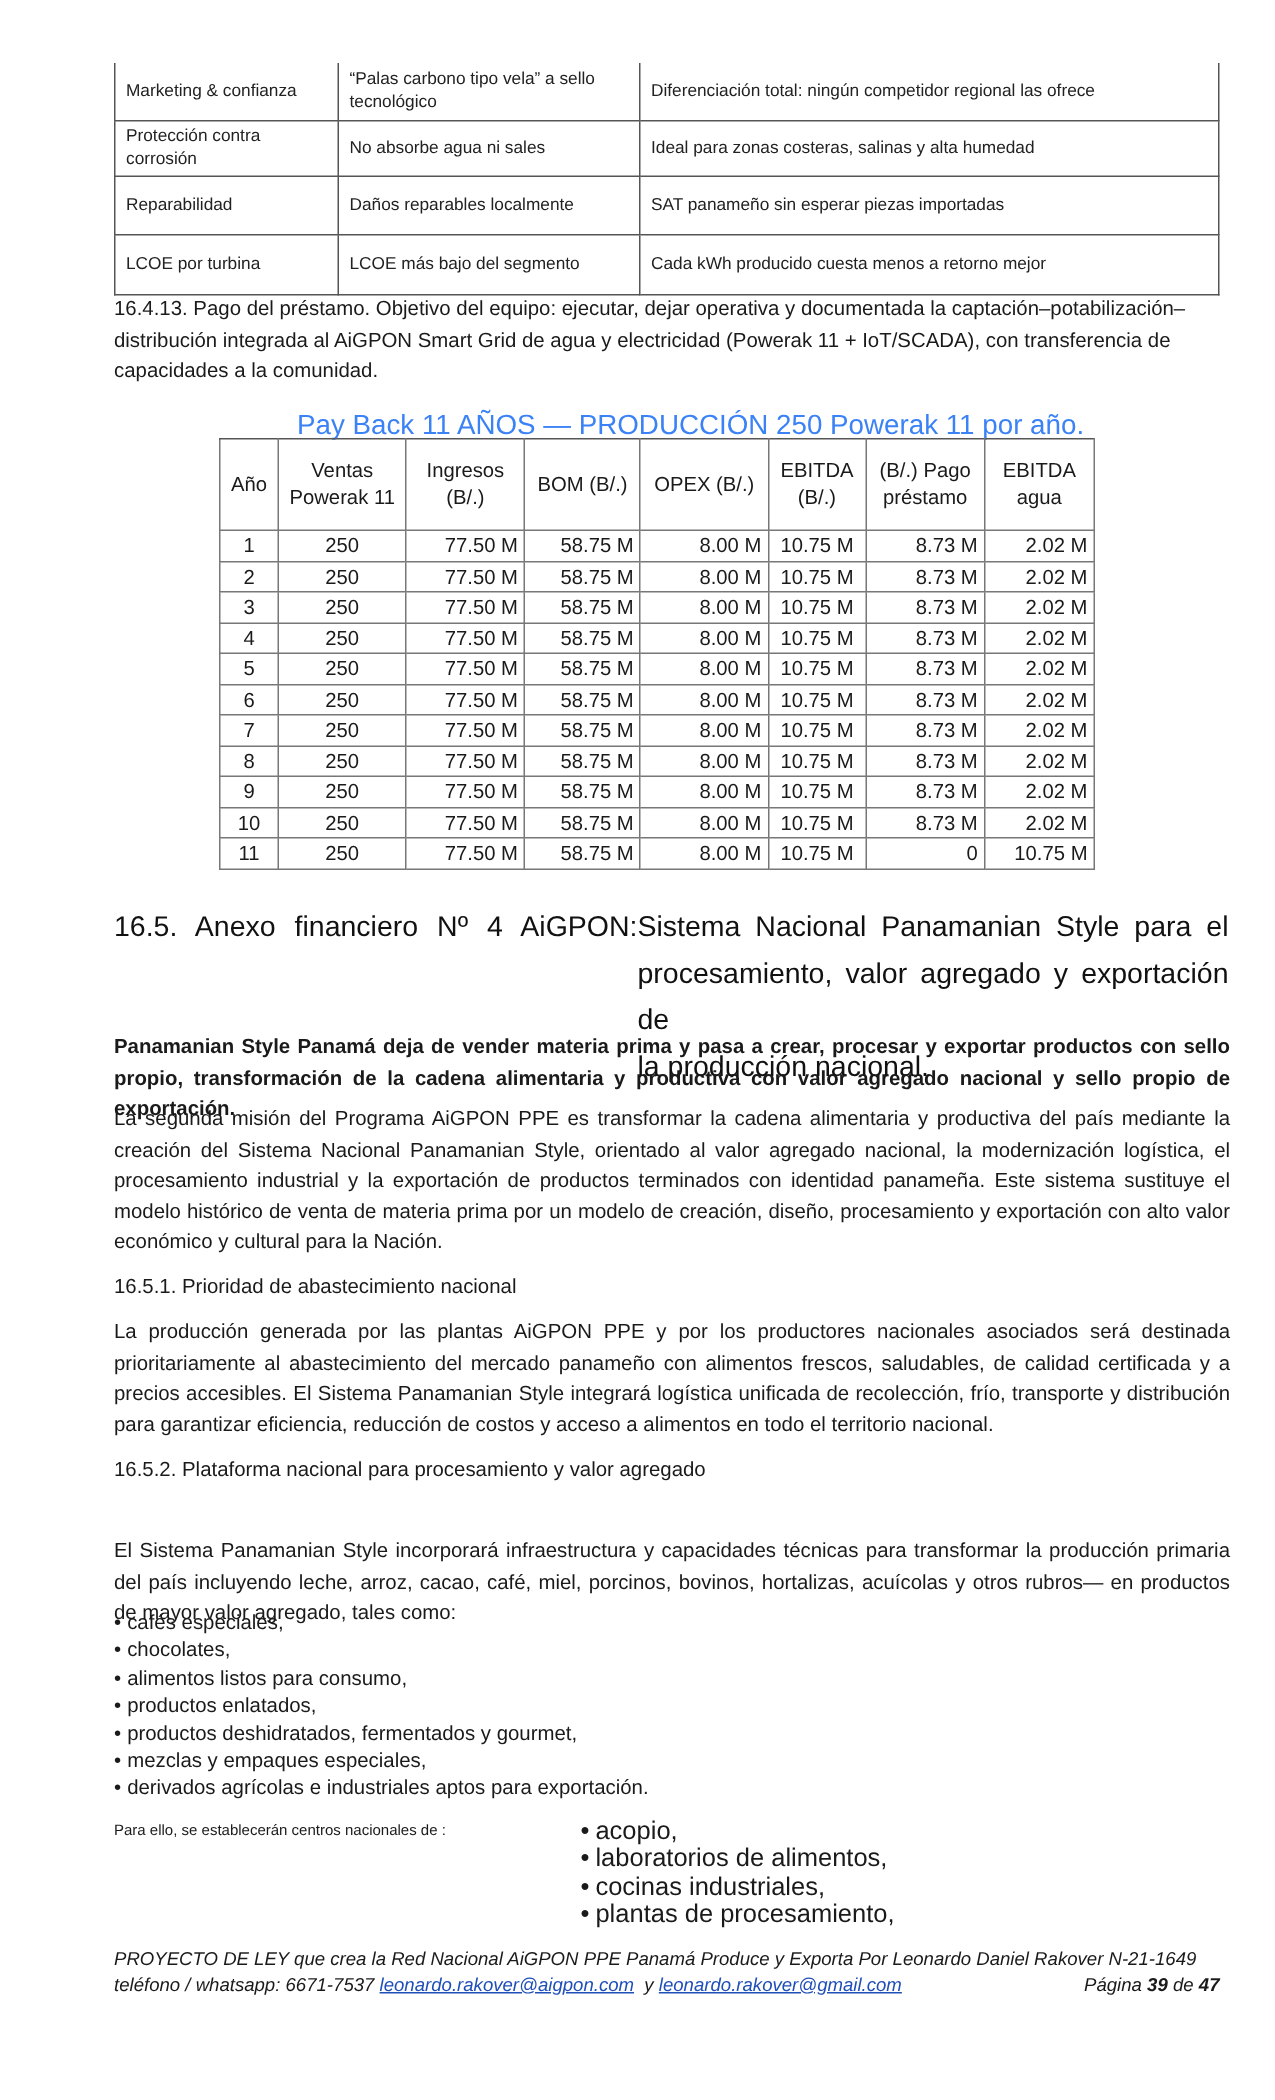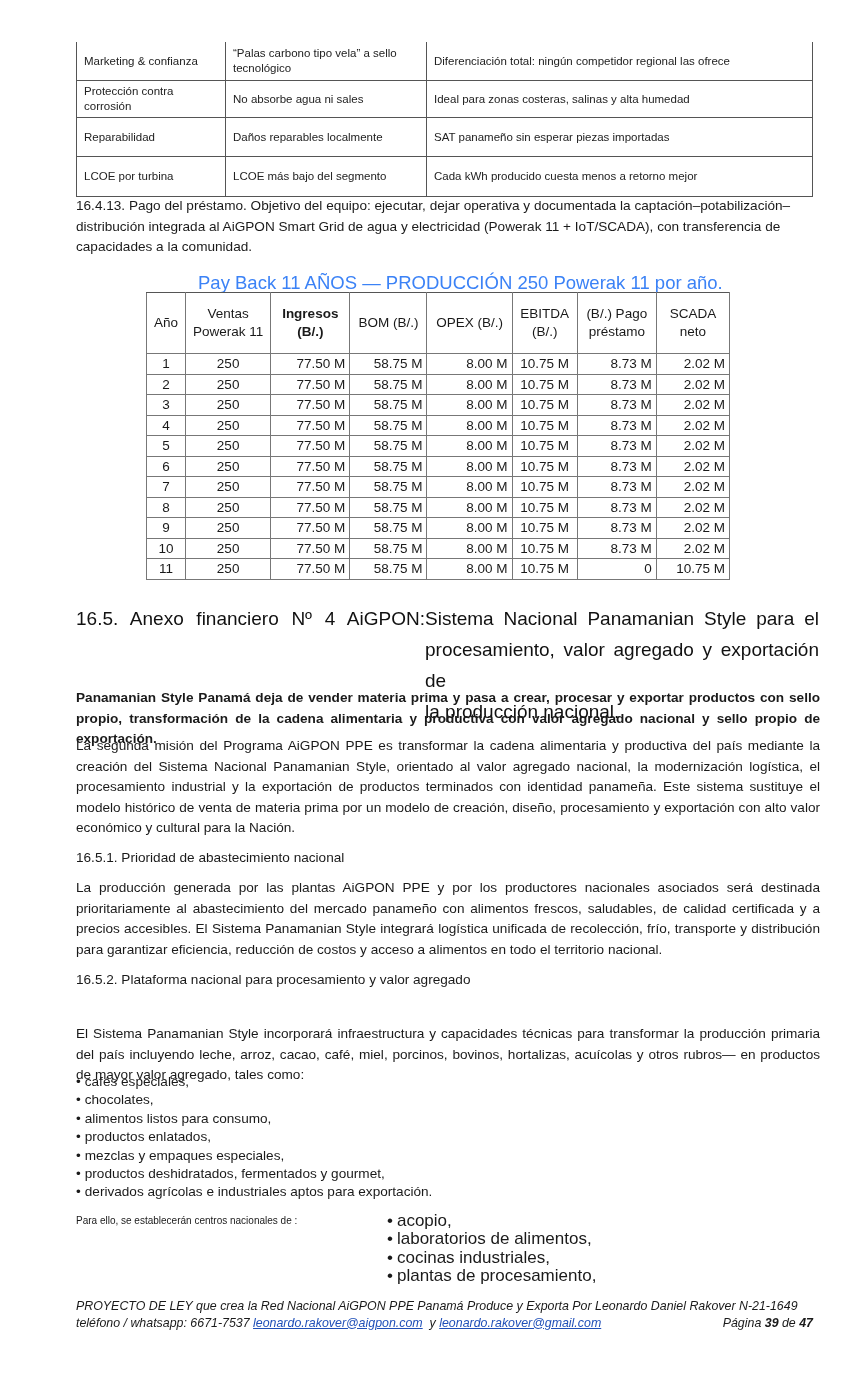--- a/index.html
+++ b/index.html
@@ -46,21 +46,21 @@
     }
     .pb-table thead th {
       height: 60px; text-align: center; line-height: 18px; vertical-align: middle;
       border-top: 1px solid #555;
     }
     .pb-table tbody td { height: 19.5px; line-height: 19px; }
     .pb-table td.ctr { text-align: center; }
     .pb-table td.rt { text-align: right; }
     .pb-table .w-ano { width: 30px; }
     .pb-table .w-ventas { width: 76px; }
-    .pb-table .w-ing { width: 70px; font-weight: bold; }
+    .pb-table .w-ing { width: 70px; }
     .pb-table .w-bom { width: 68px; margin-top: 27px; }
     .pb-table .w-opex { width: 76px; }
     .pb-table .w-ebitda { width: 56px; }
     .pb-table .w-pago { width: 70px; }
     .pb-table .w-neto { width: 64px; }
 
     .section-heading {
       position: absolute; left: 76px; top: 603px; width: 744px;
       font-size: 19px; line-height: 31px; color: #111;
     }
@@ -137,21 +137,21 @@
   <table class="pb-table">
     <thead>
       <tr>
         <th class="w-ano">Año</th>
         <th class="w-ventas">Ventas Powerak 11</th>
         <th class="w-ing">Ingresos (B/.)</th>
         <th class="w-bom">BOM (B/.)</th>
         <th class="w-opex">OPEX (B/.)</th>
         <th class="w-ebitda">EBITDA (B/.)</th>
         <th class="w-pago">(B/.) Pago préstamo</th>
-        <th class="w-neto">SCADA neto</th>
+        <th class="w-neto">EBITDA agua</th>
       </tr>
     </thead>
     <tbody id="pb-body">
         <tr>
           <td class="ctr">1</td>
           <td class="ctr">250</td>
           <td class="rt">77.50 M</td>
           <td class="rt">58.75 M</td>
           <td class="rt">8.00 M</td>
           <td class="ctr">10.75 M</td>
@@ -276,22 +276,22 @@
   <p class="para justify" style="top:878px; margin:0;">La producción generada por las plantas AiGPON PPE y por los productores nacionales asociados será destinada prioritariamente al abastecimiento del mercado panameño con alimentos frescos, saludables, de calidad certificada y a precios accesibles. El Sistema Panamanian Style integrará logística unificada de recolección, frío, transporte y distribución para garantizar eficiencia, reducción de costos y acceso a alimentos en todo el territorio nacional.</p>
 
   <p class="para" style="top:970px; margin:0;">16.5.2. Plataforma nacional para procesamiento y valor agregado</p>
   <p class="para justify" style="top:1024px; margin:0;">El Sistema Panamanian Style incorporará infraestructura y capacidades técnicas para transformar la producción primaria del país incluyendo leche, arroz, cacao, café, miel, porcinos, bovinos, hortalizas, acuícolas y otros rubros— en productos de mayor valor agregado, tales como:</p>
 
   <ul class="bullets">
     <li>cafés especiales,</li>
     <li>chocolates,</li>
     <li>alimentos listos para consumo,</li>
     <li>productos enlatados,</li>
+    <li>productos deshidratados, fermentados y gourmet,</li>
     <li>mezclas y empaques especiales,</li>
-    <li>productos deshidratados, fermentados y gourmet,</li>
     <li>derivados agrícolas e industriales aptos para exportación.</li>
   </ul>
 
   <div class="centros-lead">Para ello, se establecerán centros nacionales de :</div>
   <ul class="centros-list">
     <li>acopio,</li>
     <li>laboratorios de alimentos,</li>
     <li>cocinas industriales,</li>
     <li>plantas de procesamiento,</li>
   </ul>

